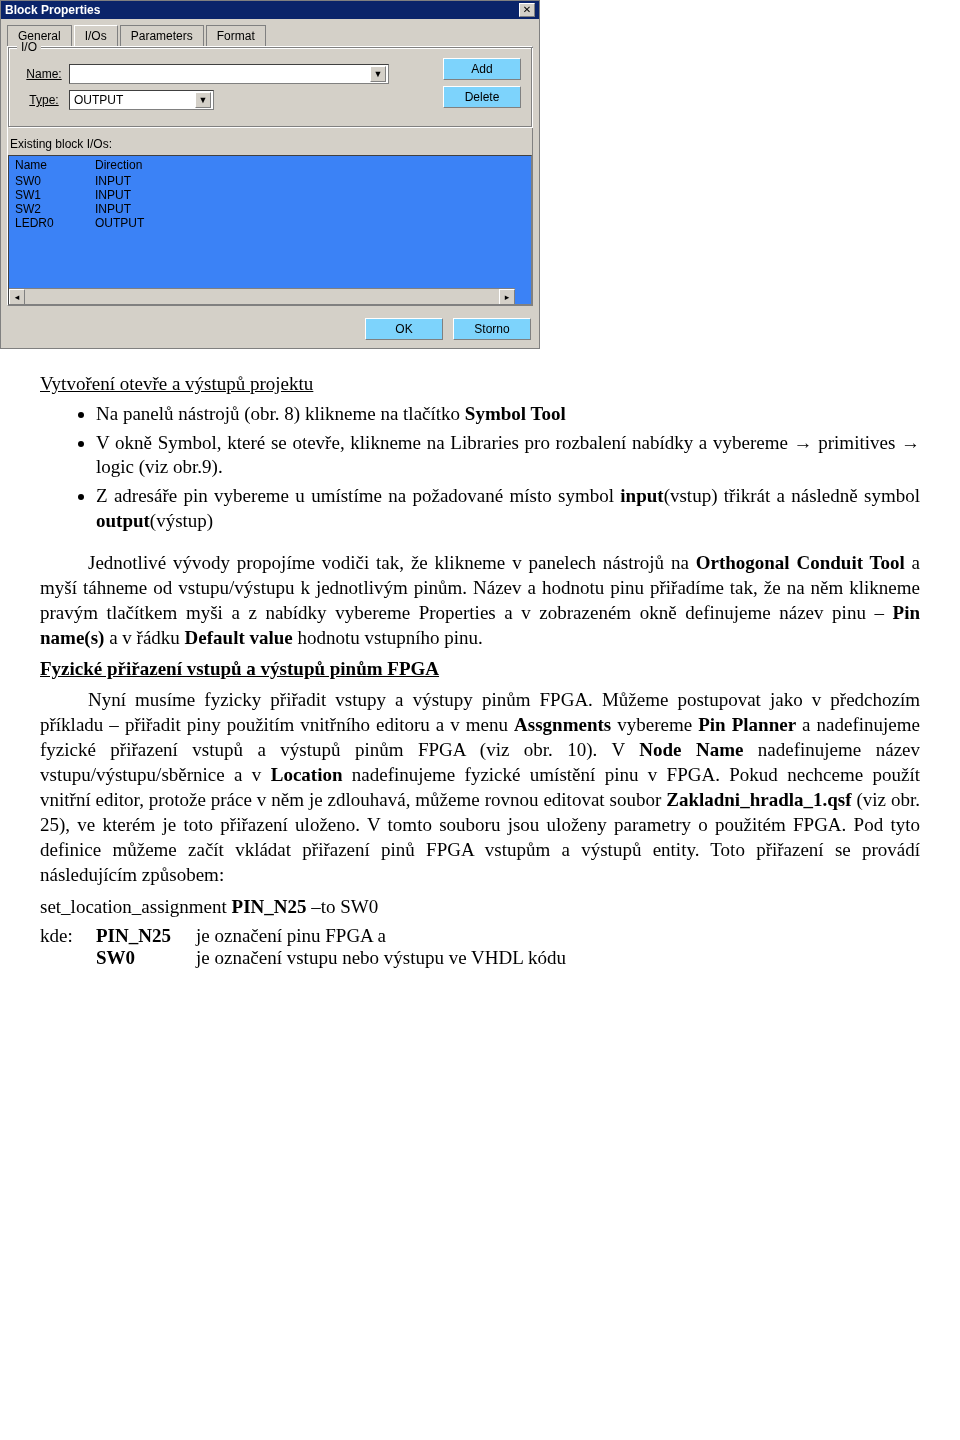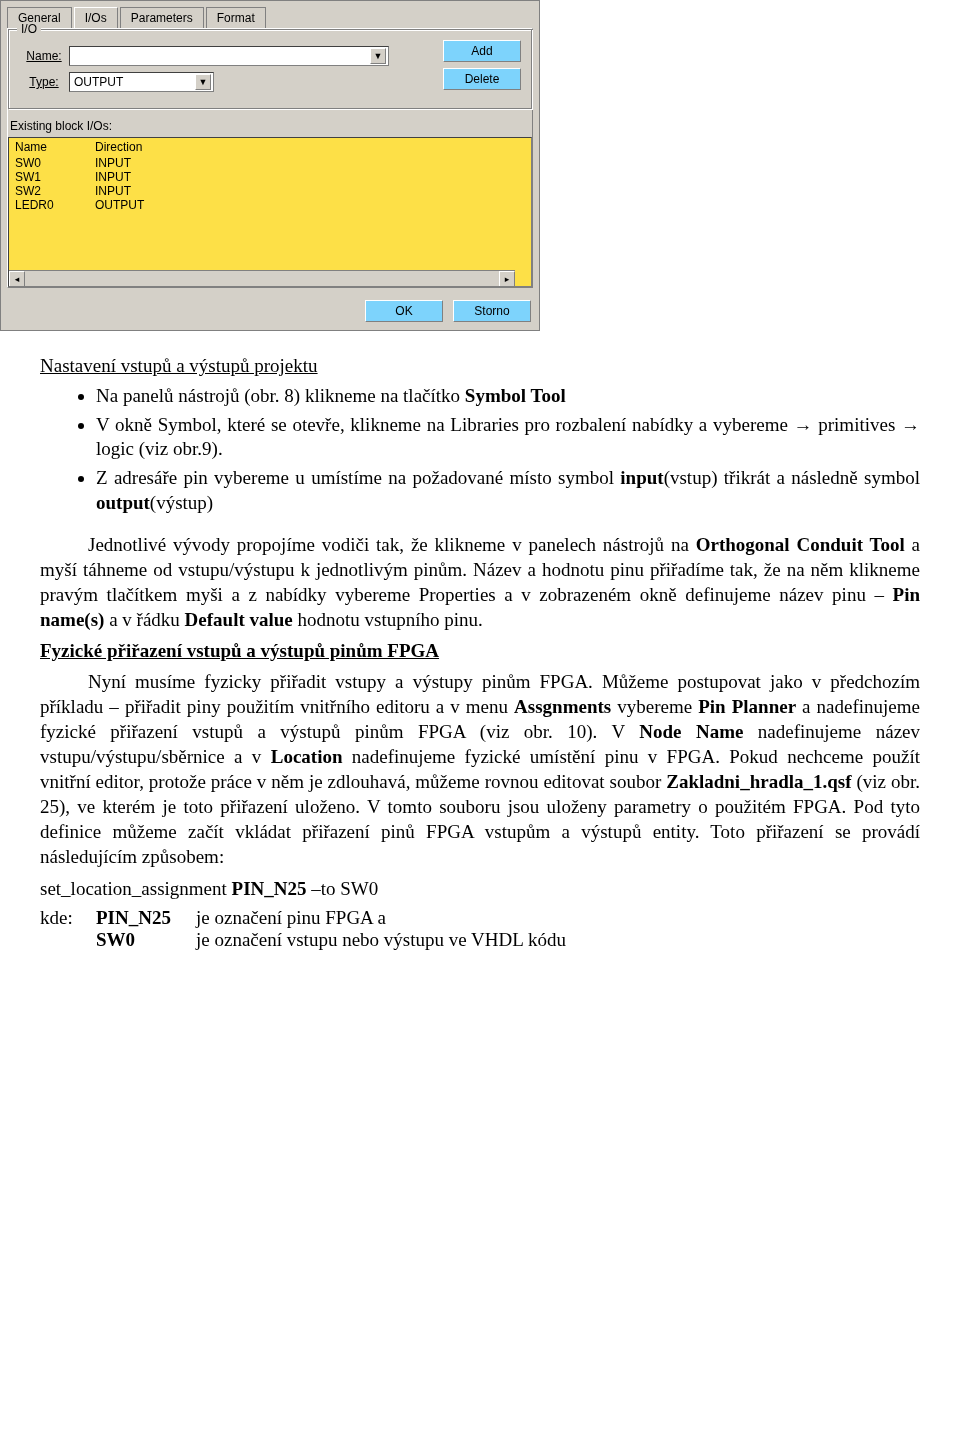--- a/index.html
+++ b/index.html
@@ -113,21 +113,21 @@
     font-family: Tahoma, Arial, sans-serif;
     font-size: 12px;
     cursor: pointer;
     padding: 0;
     text-align: center;
   }
   .io-top { display: flex; }
   .io-left { flex: 1; }
   .existing-label { margin: 4px 0 4px 2px; }
   .listbox {
-    background: #fde047;
+    background: #3b82f6;
     border: 1px solid #808080;
     border-top-color: #404040;
     border-left-color: #404040;
     height: 150px;
     width: 100%;
     overflow: hidden;
     position: relative;
   }
   .listhead td { font-weight: normal; text-align: left; padding: 2px 6px; }
   .listrow td { padding: 0 6px; font-size: 12px; }
@@ -161,20 +161,24 @@
   .indent { text-indent: 48px; }
   .mono-block { margin: 20px 0 20px 100px; }
   .def-row { display: flex; }
   .kde { width: 56px; }
   .pin { width: 100px; font-weight: bold; }
 </style>
 </head>
 <body>
 
 <div class="dialog">
+  <div class="titlebar">
+    <span>Block Properties</span>
+    <button class="close-btn">✕</button>
+  </div>
   <div class="tabs">
     <div class="tab">General</div>
     <div class="tab active">I/Os</div>
     <div class="tab">Parameters</div>
     <div class="tab">Format</div>
   </div>
   <div class="tab-body">
     <div class="groupbox">
       <span class="legend">I/O</span>
       <div class="io-top">
@@ -234,21 +238,21 @@
     </div>
   </div>
   <div class="dlg-footer">
     <button class="win-btn">OK</button>
     <button class="win-btn">Storno</button>
   </div>
 </div>
 
 <div class="doc">
 
-  <p class="sec-title">Nastavení vstupů a výstupů projektu</p>
+  <p class="sec-title">Vytvoření otevře a výstupů projektu</p>
 
   <ul class="bul">
     <li>Na panelů nástrojů (obr. 8) klikneme na tlačítko <b>Symbol Tool</b></li>
     <li>V okně Symbol, které se otevře, klikneme na Libraries pro rozbalení nabídky a vybereme → primitives → logic (viz obr.9).</li>
     <li>Z adresáře pin vybereme u umístíme na požadované místo symbol <b>input</b>(vstup) třikrát a následně symbol <b>output</b>(výstup)</li>
   </ul>
 
   <p class="indent">Jednotlivé vývody propojíme vodiči tak, že klikneme v panelech nástrojů na <b>Orthogonal Conduit Tool</b> a myší táhneme od vstupu/výstupu k jednotlivým pinům. Název a hodnotu pinu přiřadíme tak, že na něm klikneme pravým tlačítkem myši a z nabídky vybereme Properties a v zobrazeném okně definujeme název pinu – <b>Pin name(s)</b> a v řádku <b>Default value</b> hodnotu vstupního pinu.</p>
 
   <p class="sec-title2">Fyzické přiřazení vstupů a výstupů pinům FPGA</p>

